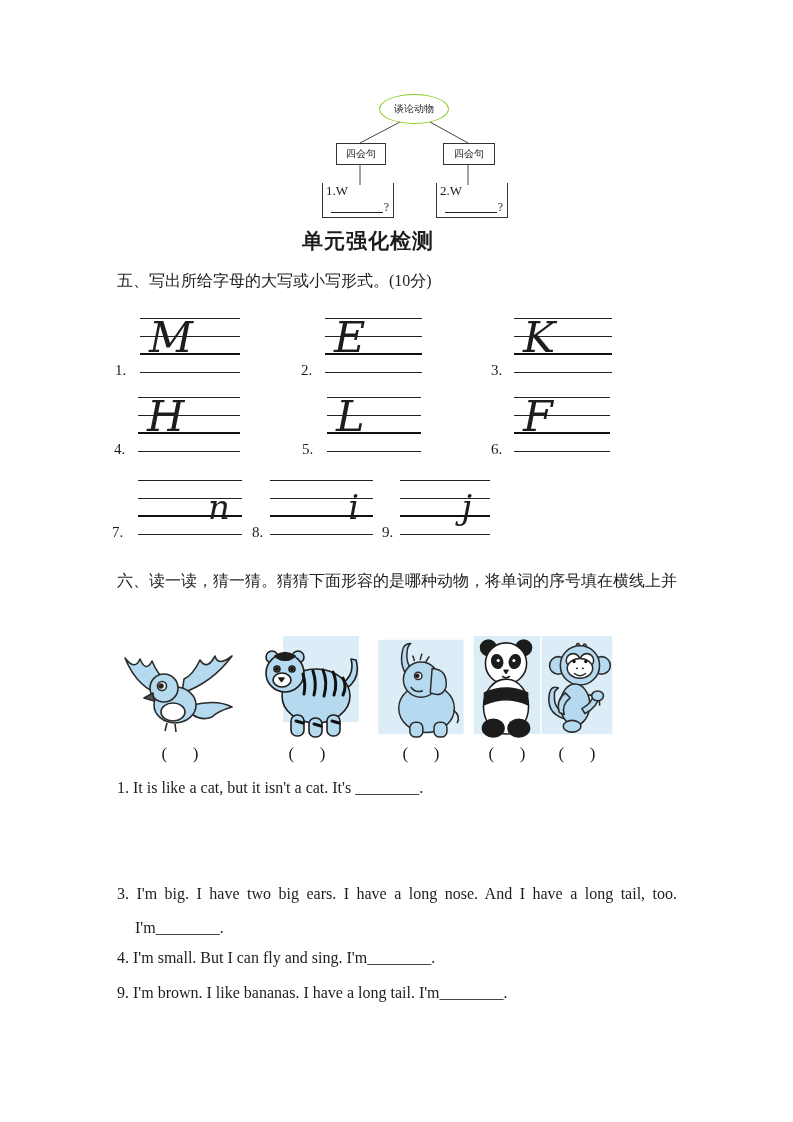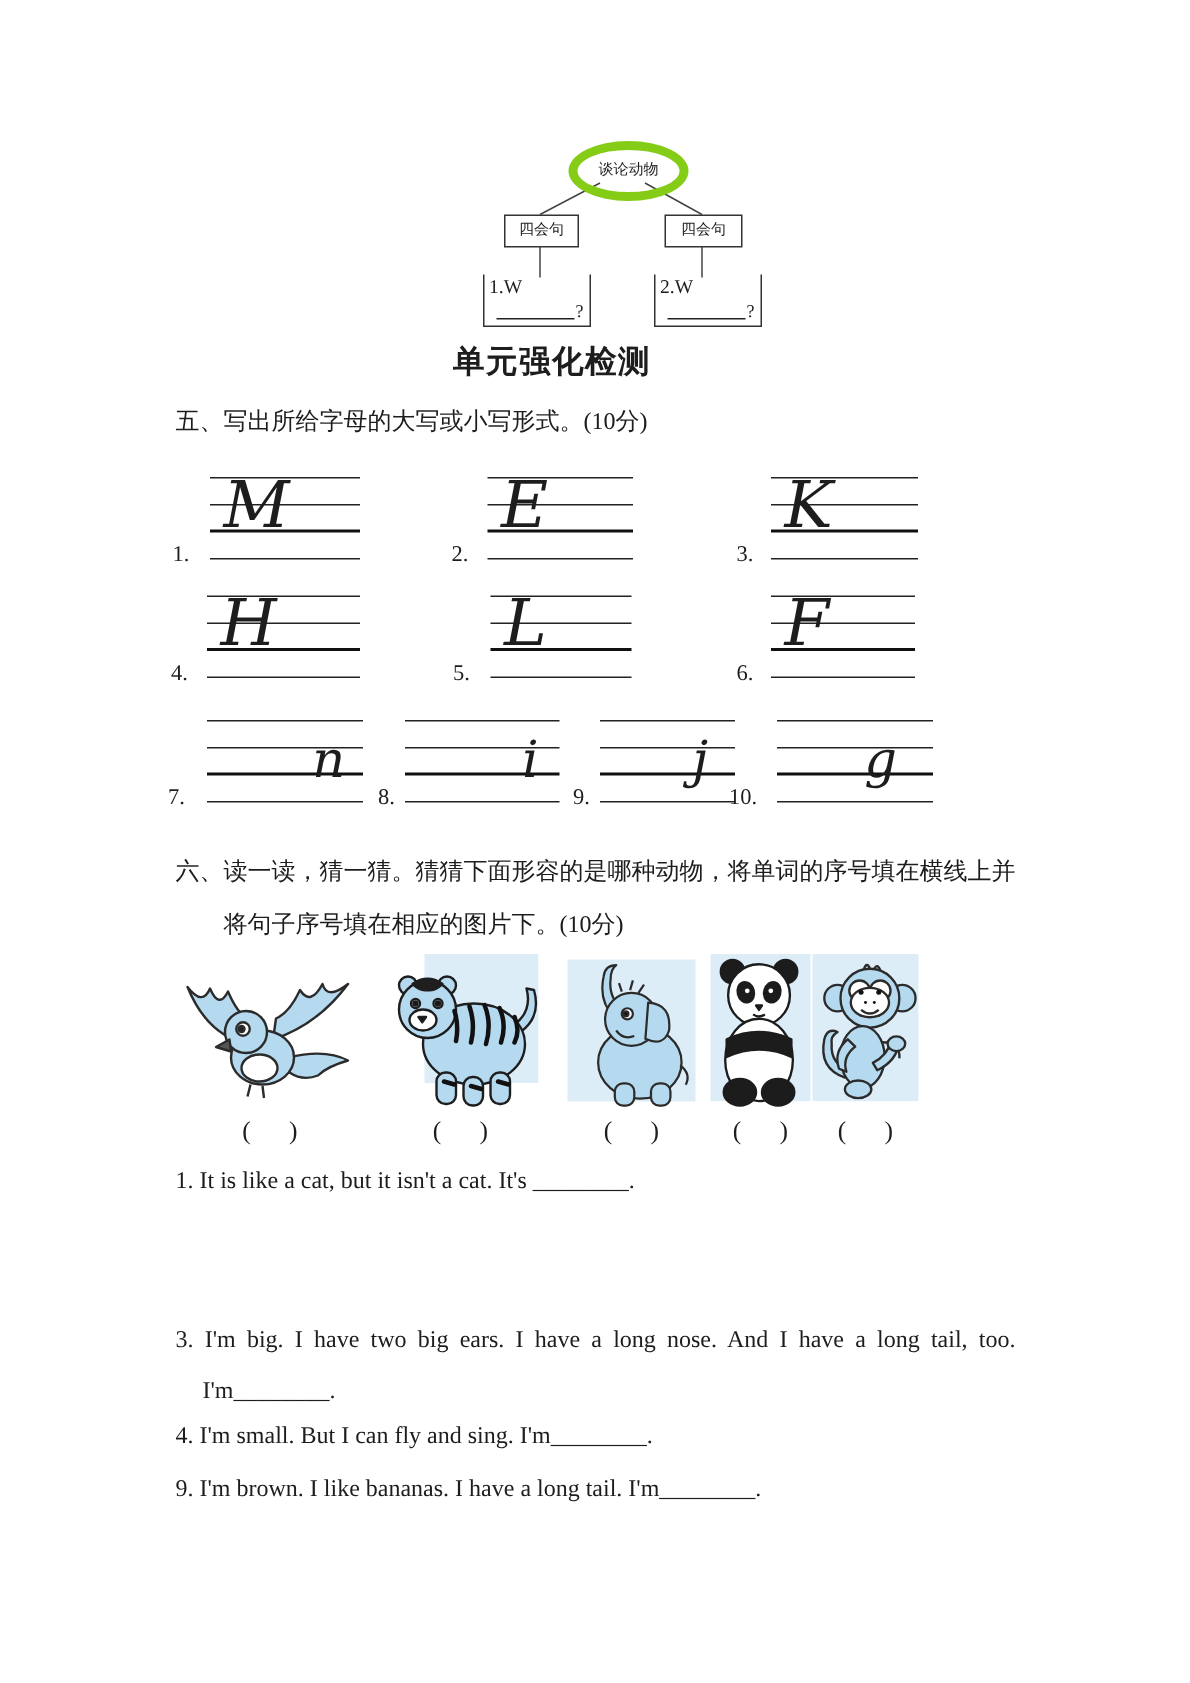--- a/index.html
+++ b/index.html
@@ -1,20 +1,20 @@
 <!DOCTYPE html>
 <html><head>
 <meta charset="utf-8">
 <style>
   html,body{margin:0;padding:0;background:#fff;}
   #page{position:relative;width:793px;height:1122px;background:#fff;overflow:hidden;
         font-family:"Liberation Serif",serif;color:#1d1d1d;}
   
   #diagram-lines{position:absolute;left:300px;top:90px;width:230px;height:132px;}
-  #root-oval{position:absolute;left:379px;top:94px;width:68px;height:28px;border:6px solid #84cc16;
+  #root-oval{position:absolute;left:379px;top:94px;width:68px;height:28px;border:1px solid #84cc16;
              border-radius:50%;font-size:10px;line-height:28px;text-align:center;
              font-family:"Liberation Sans",sans-serif;overflow:hidden;}
   .mm-box{position:absolute;border:1px solid #333;font-size:10px;text-align:center;
           line-height:20px;height:20px;font-family:"Liberation Sans",sans-serif;overflow:hidden;}
   #mm-box-left{left:336px;top:143px;width:48px;}
   #mm-box-right{left:443px;top:143px;width:50px;}
   .mm-big{position:absolute;width:70px;height:34px;border:1px solid #333;border-top:none;}
   #mm-big-left{left:322px;top:183px;}
   #mm-big-right{left:436px;top:183px;}
   .mm-w{position:absolute;left:3px;top:0;font-size:13px;}
@@ -180,33 +180,22 @@
   <div id="g9" class="gitem">
     <span class="gnum">9.</span>
     <span class="staff">
       <span class="sline sl1"></span>
         <span class="sline sl2"></span>
         <span class="sline sl3"></span>
         <span class="sline sl4"></span>
       <span class="letter low">j</span>
     </span>
   </div>
-  <div id="g10" class="gitem">
-    <span class="gnum">10.</span>
-    <span class="staff">
-      <span class="sline sl1"></span>
-        <span class="sline sl2"></span>
-        <span class="sline sl3"></span>
-        <span class="sline sl4"></span>
-      <span class="letter low">g</span>
-    </span>
-  </div>
 
   <div id="sec6-heading1" class="heading">六、读一读，猜一猜。猜猜下面形容的是哪种动物，将单词的序号填在横线上并</div>
-  <div id="sec6-heading2" class="heading">将句子序号填在相应的图片下。(10分)</div>
 
   <div id="fig-bird" class="fig">
     <svg width="124" height="102" viewBox="0 0 124 94" preserveAspectRatio="xMidYMax meet">
       <g stroke="#2b2b2b" stroke-width="1.6" fill="#b5d9ef" stroke-linejoin="round">
         <path d="M47,52 Q20,46 7,14 Q17,27 22,15 Q28,29 34,17 Q40,31 46,34 Z"></path>
         <path d="M64,49 Q94,39 114,12 Q100,23 97,12 Q89,27 82,16 Q75,31 66,35 Z"></path>
         <path d="M74,61 Q99,55 114,63 Q100,67 94,73 Q84,77 75,71 Z"></path>
         <ellipse cx="57" cy="61" rx="21" ry="18"></ellipse>
         <circle cx="46" cy="44" r="14"></circle>
         <ellipse cx="55" cy="68" rx="12" ry="9" fill="#fff"></ellipse>

